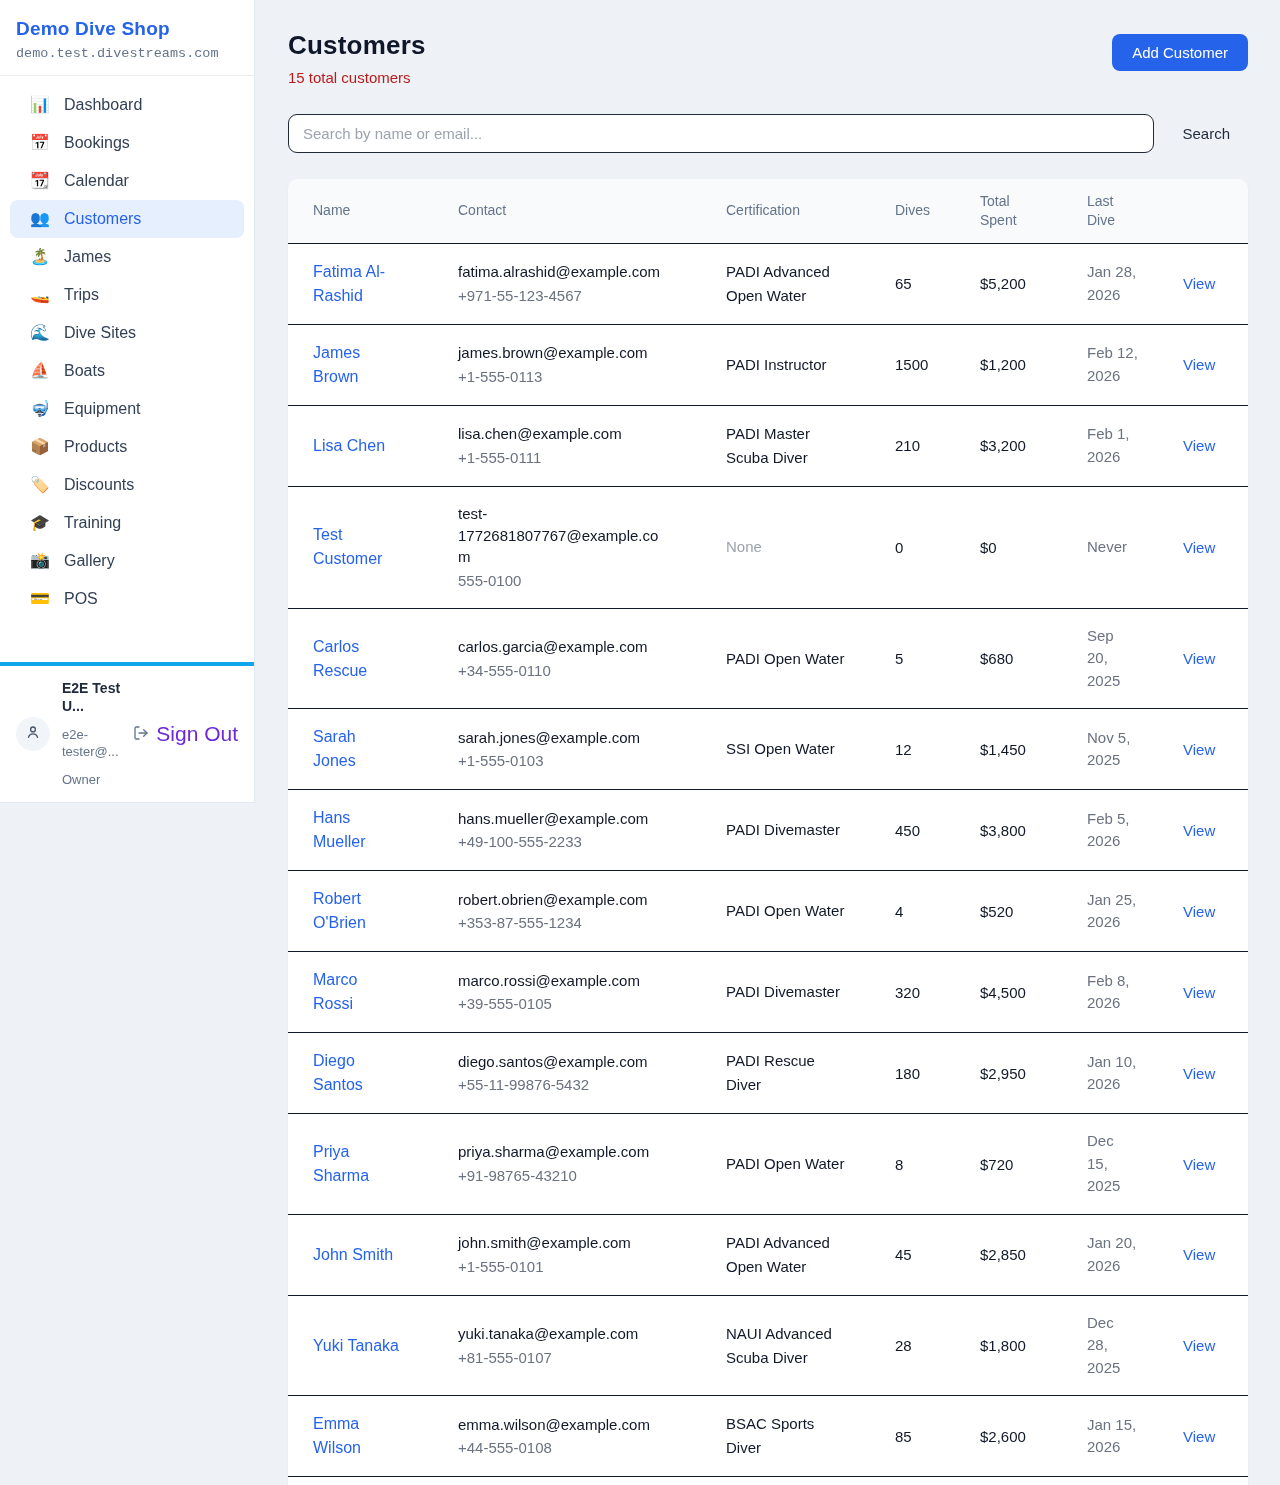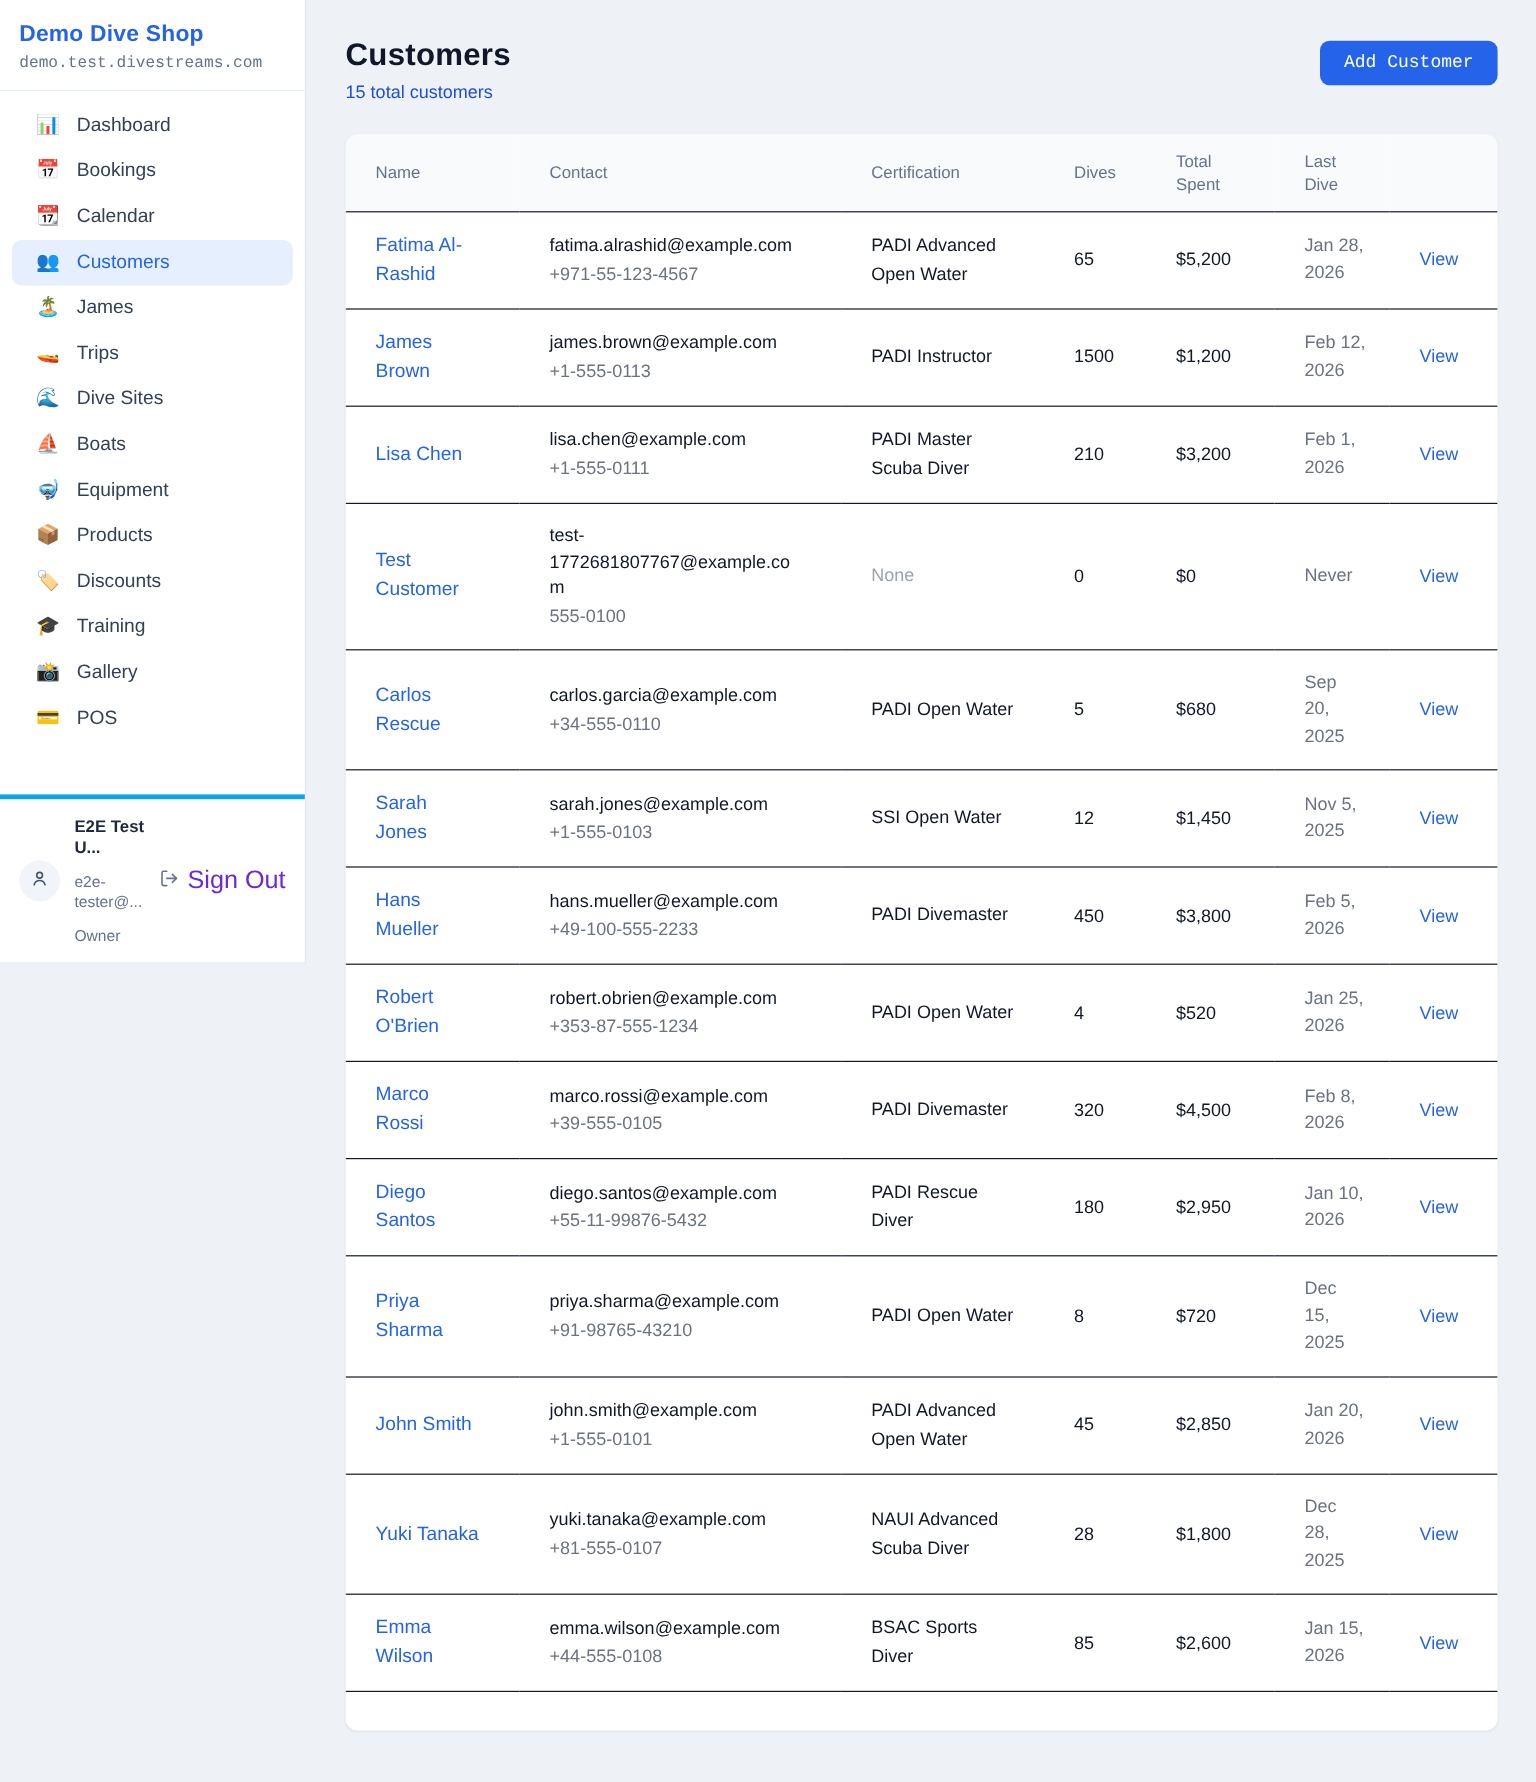--- a/index.html
+++ b/index.html
@@ -49,24 +49,24 @@
   .signout {
     display: flex; align-items: center; gap: 7px;
     color: #6d28d9; font-size: 21px; background: none; border: none;
     font-family: inherit; cursor: pointer; white-space: nowrap;
   }
 
   
   .main { margin-left: 255px; padding: 30px 32px 20px 33px; }
   .page-header { display: flex; justify-content: space-between; align-items: flex-start; }
   .page-title { font-size: 26px; font-weight: 700; color: #0f172a; letter-spacing: .2px; }
-  .page-subtitle { font-size: 15px; color: #1d4ed8; margin-top: 8px; }
+  .page-subtitle { font-size: 15px; color: #b91c1c; margin-top: 8px; }
   .btn-primary {
     background: #2563eb; color: #ffffff; border: none;
-    font-family: Liberation Mono, monospace; font-size: 15px; font-weight: 500;
+    font-family: Liberation Sans, sans-serif; font-size: 15px; font-weight: 500;
     padding: 10px 20px; border-radius: 8px; cursor: pointer;
     margin-top: 4px;
   }
 
   .search-row { display: flex; align-items: center; margin-top: 28px; }
   .search-input {
     flex: 1; height: 39px;
     border: 1px solid #1f2937; border-radius: 9px;
     background: #ffffff; padding: 0 14px;
     font-family: inherit; font-size: 15px; color: #111827;
@@ -224,20 +224,24 @@
 
 <main class="main">
   <div class="page-header">
     <div>
       <h1 class="page-title">Customers</h1>
       <div class="page-subtitle">15 total customers</div>
     </div>
     <button class="btn-primary">Add Customer</button>
   </div>
 
+  <div class="search-row">
+    <input class="search-input" type="text" placeholder="Search by name or email..." style="">
+    <button class="search-btn">Search</button>
+  </div>
 
   <div class="table-card">
     <table>
       <colgroup>
         <col style="width:145px">
           <col style="width:268px">
           <col style="width:169px">
         <col style="width:85px">
           <col style="width:107px">
           <col style="width:96px">

